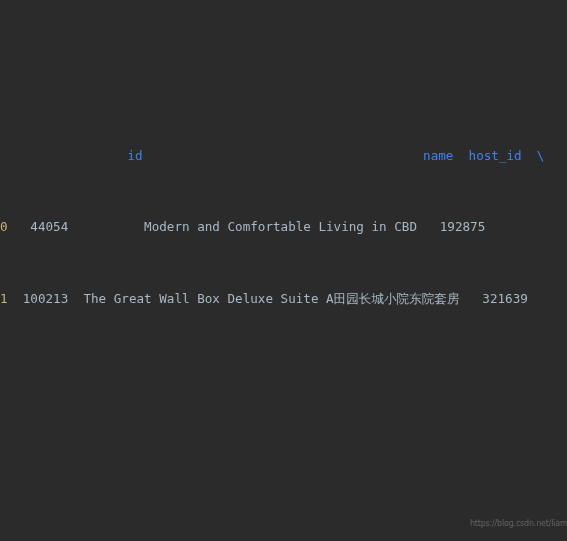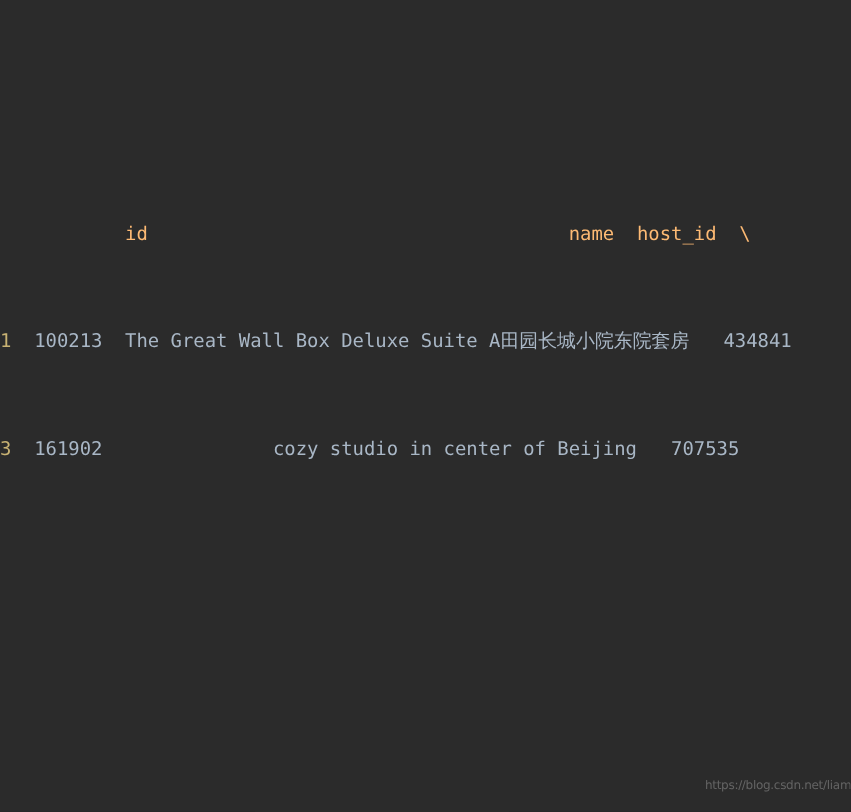--- a/index.html
+++ b/index.html
@@ -40,21 +40,22 @@
     font-variant-ligatures: none;
   }
   .line.first { height: 23px; }
   .idx {
     color: #c8b273;
   }
   .txt {
     color: #a9b7c6;
   }
   .hdr {
-    color: #fdba74;
+    color: #3b82f6;
+    padding-left: 44px;
   }
   #watermark {
     position: absolute;
     left: 470px;
     top: 519px;
     font-family: "DejaVu Sans", "Liberation Sans", sans-serif;
     font-size: 8px;
     color: #6e6e6e;
     opacity: 0.85;
     letter-spacing: -0.2px;
@@ -63,22 +64,22 @@
   }
 </style>
 </head>
 <body>
 
 <div id="console">
 
   
   <div class="blk">
     <span class="line first hdr">           id                                     name  host_id  \</span>
-    <span class="line"><span class="idx">1</span><span class="txt">  100213  The Great Wall Box Deluxe Suite A田园长城小院东院套房   434841</span></span>
-    <span class="line"><span class="idx">3</span><span class="txt">  161902               cozy studio in center of Beijing   707535</span></span>
+    <span class="line"><span class="idx">0</span><span class="txt">   44054          Modern and Comfortable Living in CBD   192875</span></span>
+    <span class="line"><span class="idx">1</span><span class="txt">  100213  The Great Wall Box Deluxe Suite A田园长城小院东院套房   321639</span></span>
   </div>
 
   
 
   
   
 
   
 
   

